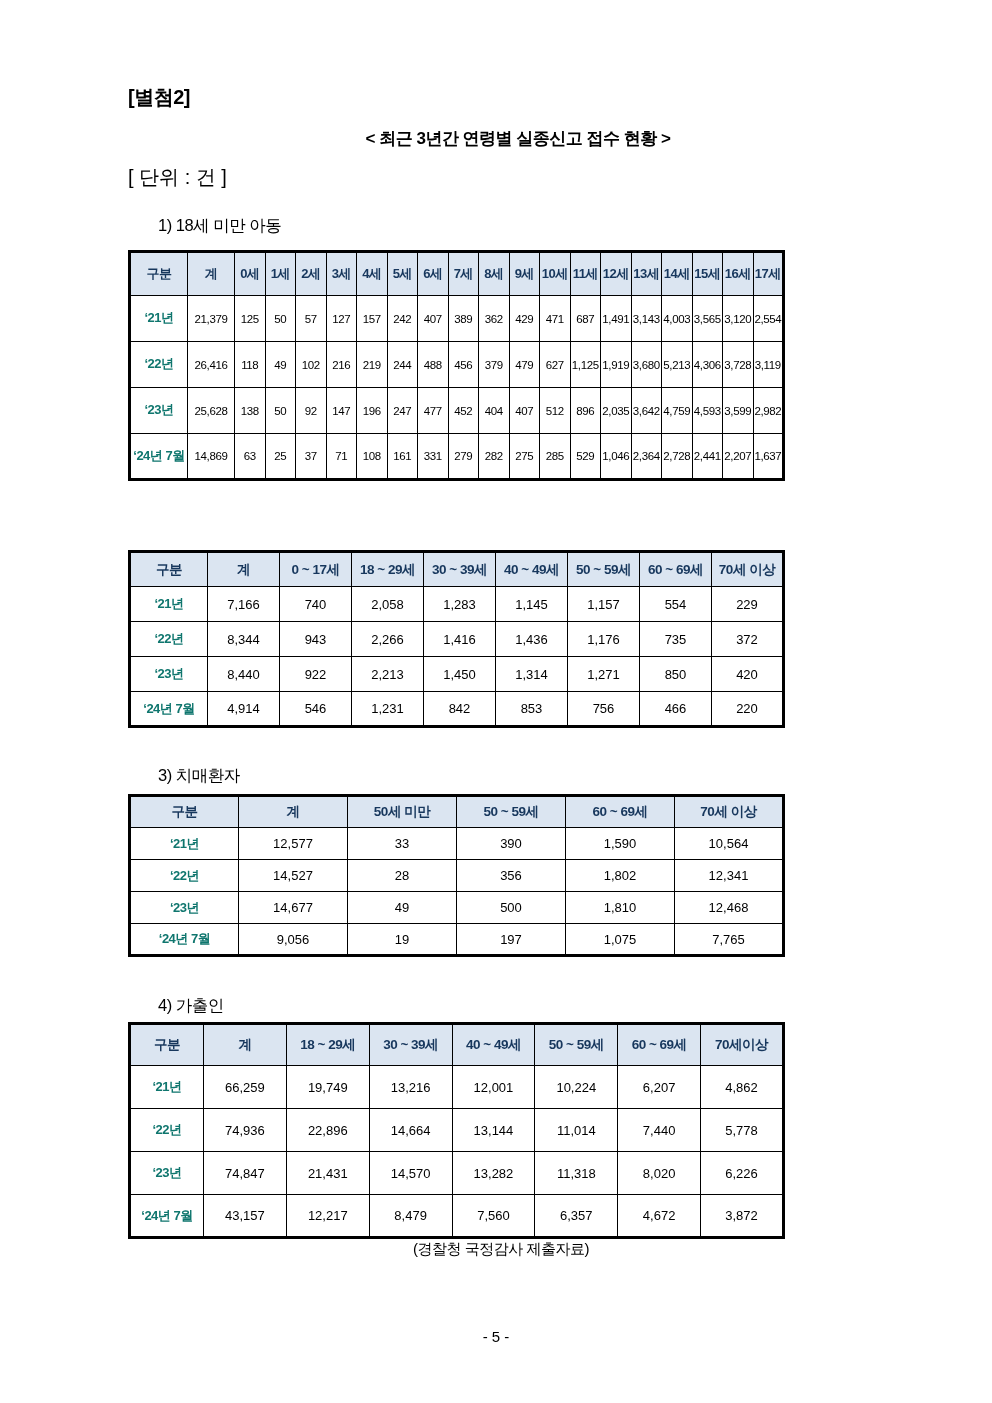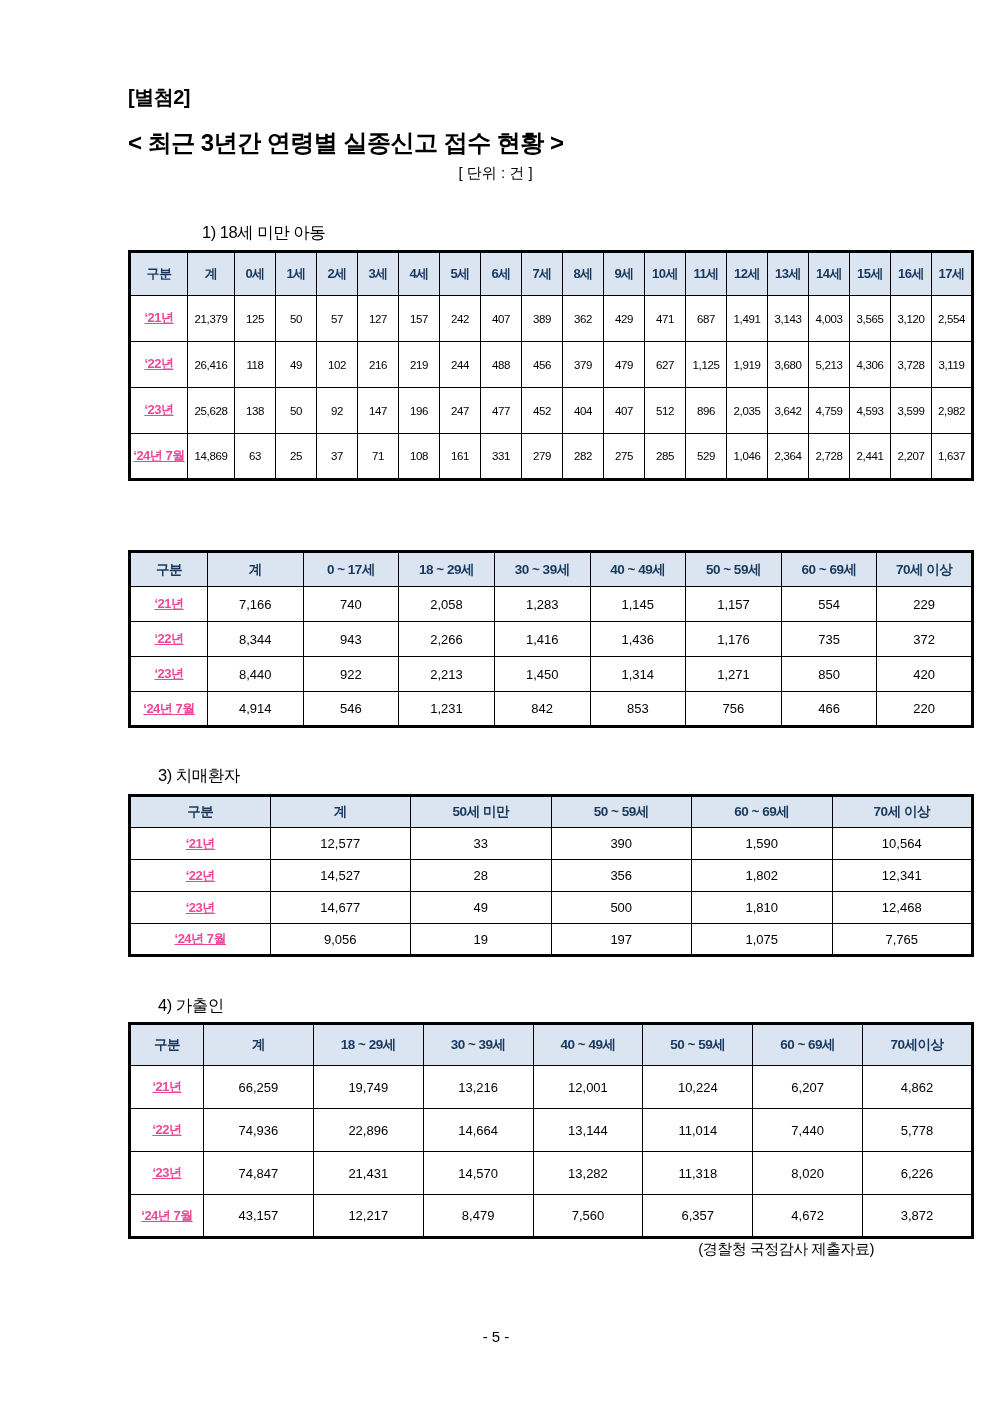--- a/index.html
+++ b/index.html
@@ -16,58 +16,58 @@
     color:#000;
     overflow:hidden;
   }
   .content{position:absolute;left:128px;top:0;width:780px;}
   .attachment-label{
     position:absolute;left:0;top:84px;
     font-size:20px;font-weight:bold;letter-spacing:-0.5px;
   }
   .main-title{
     position:absolute;left:0;top:127px;width:100%;
-    font-size:24px;font-weight:bold;letter-spacing:-0.5px;
+    text-align:center;font-size:17px;font-weight:bold;letter-spacing:-0.5px;
   }
   .unit-label{
     position:absolute;left:0;top:164px;width:100%;
     box-sizing:border-box;padding-right:45px;
-    text-align:center;font-size:15px;
+    text-align:left;font-size:20px;
   }
   .section-heading{
     position:absolute;left:30px;
     font-size:16.5px;letter-spacing:-0.5px;
   }
-  .sec1{top:222px;margin-left:44px;}
+  .sec1{top:215px;}
   .sec2{top:550px;}
   .sec3{top:765px;}
   .sec4{top:995px;}
 
   table{
-    position:absolute;left:0;width:846px;
+    position:absolute;left:0;width:657px;
     border-collapse:collapse;table-layout:fixed;
     border:3px solid var(--border);
     padding-left:39px;
   }
   .t1{top:250px;}
   .t2{top:550px;}
   .t3{top:794px;}
   .t4{top:1022px;}
   th,td{
     border:1px solid var(--border);
     text-align:center;vertical-align:middle;
     padding:0 1px;overflow:hidden;
   }
   thead th{
     background:var(--header-bg);
     color:var(--header-text);
     font-weight:bold;
   }
   tbody th{
-    background:#fff;color:#ec4899;font-weight:bold;text-decoration:underline;
+    background:#fff;color:#0f766e;font-weight:bold;
   }
   
   .t1 thead tr{height:44px;}
   .t1 tbody tr{height:46px;}
   .t1 thead th{font-size:13px;letter-spacing:-0.5px;}
   .t1 thead th:nth-child(1){width:54px;}
   .t1 thead th:nth-child(2){width:44px;}
   .t1 tbody th{font-size:13px;letter-spacing:-0.5px;line-height:1.15;}
   .t1 td{font-size:11.5px;letter-spacing:-0.4px;}
   
@@ -77,21 +77,21 @@
   .t4 tbody tr{height:43px;}
   .t2 thead th,.t3 thead th,.t4 thead th{font-size:13.5px;letter-spacing:-0.5px;}
   .t2 tbody th,.t3 tbody th,.t4 tbody th{font-size:13px;letter-spacing:-0.5px;}
   .t2 td,.t3 td,.t4 td{font-size:13px;}
   .t2 thead th:nth-child(1){width:74px;}
   .t4 thead th:nth-child(1){width:70px;}
 
   .source-note{
     position:absolute;left:0;top:1240px;width:100%;
     box-sizing:border-box;padding-right:34px;
-    text-align:right;font-size:15px;letter-spacing:-0.5px;
+    text-align:center;font-size:15px;letter-spacing:-0.5px;
   }
   .page-number{
     position:absolute;left:0;top:1328px;width:992px;
     text-align:center;font-size:15px;
   }
 </style>
 </head>
 <body>
 
 <div class="page">

